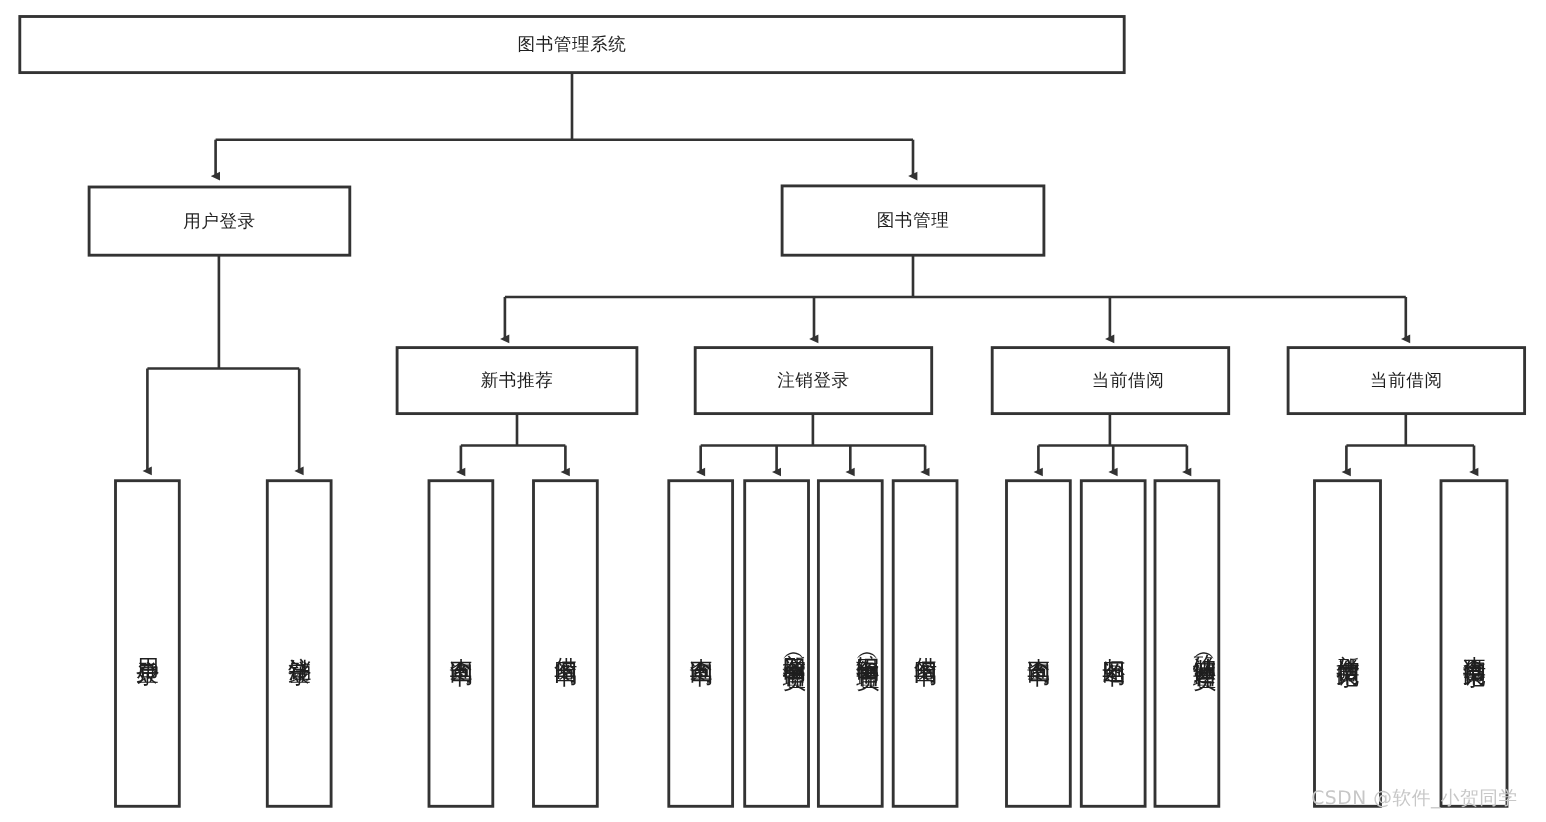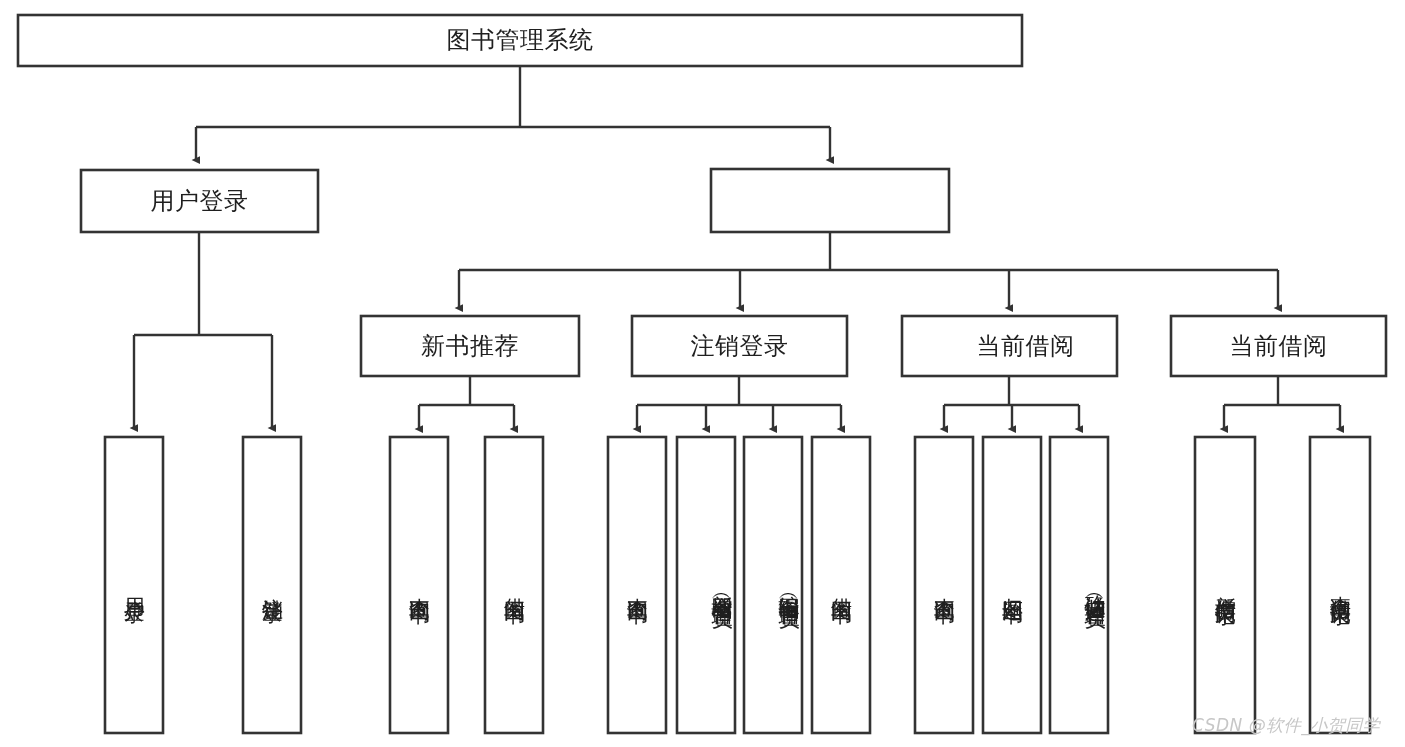--- a/index.html
+++ b/index.html
@@ -24,21 +24,21 @@
     top: 0;
     width: 1405px;
     height: 747px;
   }
   .node-label {
     position: absolute;
     display: flex;
     align-items: center;
     justify-content: center;
     color: #1f1f1f;
-    font-size: 24px;
+    font-size: 16px;
     line-height: 1.28;
     letter-spacing: 0.5px;
     white-space: pre;
     pointer-events: none;
   }
   .node-label.vertical {
     writing-mode: vertical-rl;
     text-orientation: upright;
     letter-spacing: 2px;
     font-size: 21px;
@@ -49,21 +49,20 @@
   .node-label.vertical.midpack {
     align-items: center;
     padding-top: 0;
   }
   .watermark {
     position: absolute;
     color: #c7c7c7;
     font-size: 17px;
     letter-spacing: 0.5px;
     white-space: pre;
-    font-style: italic;
   }
 </style>
 </head>
 <body>
 
 <div id="canvas">
 
   <svg id="diagram-svg" viewBox="0 0 1405 747">
     <defs>
       <marker id="arrowhead" markerWidth="9" markerHeight="9" refX="4.2" refY="4.4" orient="auto" markerUnits="userSpaceOnUse">
@@ -141,20 +140,21 @@
       <rect x="1050" y="437" width="58" height="296"></rect>
 
       <rect x="1195" y="437" width="60" height="296"></rect>
       <rect x="1310" y="437" width="60" height="296"></rect>
     </g>
   </svg>
 
   <div class="node-label" style="left:18px; top:15px; width:1004px; height:51px;">图书管理系统</div>
 
   <div class="node-label" style="left:81px; top:170px; width:237px; height:62px;">用户登录</div>
+  <div class="node-label" style="left:711px; top:169px; width:238px; height:63px;">图书管理</div>
 
   <div class="node-label" style="left:361px; top:316px; width:218px; height:60px;">新书推荐</div>
   <div class="node-label" style="left:632px; top:316px; width:215px; height:60px;">注销登录</div>
   <div class="node-label" style="left:902px; top:316px; width:215px; height:60px;padding-left:16px;">当前借阅</div>
   <div class="node-label" style="left:1171px; top:316px; width:215px; height:60px;">当前借阅</div>
 
   <div class="node-label vertical midpack" style="left:105px; top:437px; width:58px; height:296px;">用户登录</div>
   <div class="node-label vertical midpack" style="left:243px; top:437px; width:58px; height:296px;">注销登录</div>
 
   <div class="node-label vertical midpack" style="left:390px; top:437px; width:58px; height:296px;">查询图书</div>

